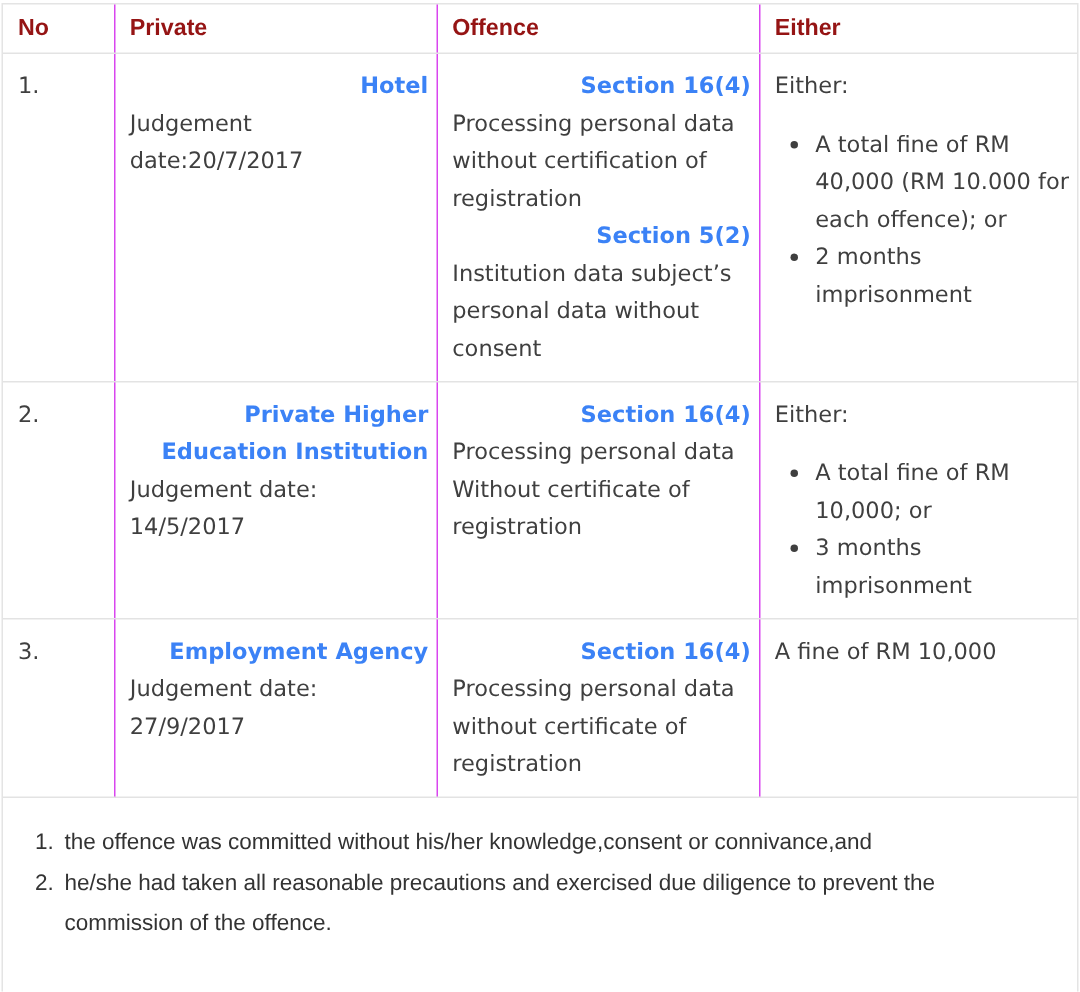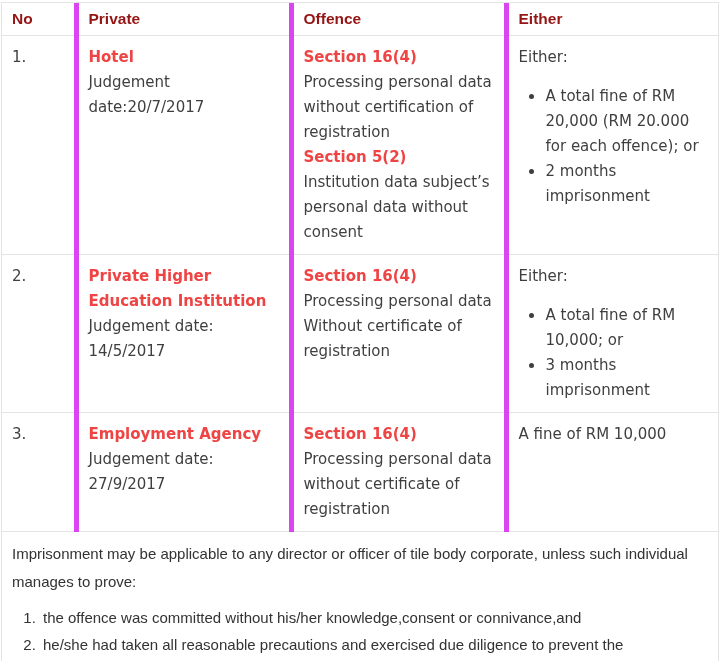--- a/index.html
+++ b/index.html
@@ -23,41 +23,41 @@
   col.c-no      { width: 74px; }
   col.c-entity  { width: 215px; }
   col.c-offence { width: 215px; }
 
   th, td {
     vertical-align: top;
     text-align: left;
     border-bottom: 1px solid #e3e3e3;
   }
   th:not(:last-child), td:not(:last-child) {
-    border-right: 5px solid #d946ef;
+    border-right: 1px solid #d946ef;
   }
   th {
     font-family: "Liberation Sans", sans-serif;
     font-size: 15.5px;
     font-weight: bold;
     color: #951414;
     padding: 7px 6px 7px 10px;
     height: 31px;
   }
   td {
     font-size: 15px;
     line-height: 25px;
     color: #3f3f3f;
     padding: 9px 5px 9px 10px;
   }
   tr.row-1 { height: 219px; }
   tr.row-2 { height: 140px; }
   tr.row-3 { height: 112px; }
 
-  .bold-line { font-weight: bold; color: #ef4444; }
+  .bold-line { font-weight: bold; color: #3b82f6; text-align: right; }
 
   ul.penalty-list {
     margin: 14px 0 0 0;
     padding: 0 0 0 26px;
     list-style: disc;
   }
   ul.penalty-list li {
     line-height: 25px;
     padding-left: 1px;
   }
@@ -112,21 +112,21 @@
         </td>
         <td>
           <div class="bold-line">Section 16(4)</div>
           <div>Processing personal data without certification of registration</div>
           <div class="bold-line">Section 5(2)</div>
           <div>Institution data subject’s personal data without consent</div>
         </td>
         <td>
           <div>Either:</div>
           <ul class="penalty-list">
-            <li>A total fine of RM 20,000 (RM 20.000 for each offence); or</li>
+            <li>A total fine of RM 40,000 (RM 10.000 for each offence); or</li>
             <li>2 months imprisonment</li>
           </ul>
         </td>
       </tr>
 
       <tr class="row-2">
         <td>2.</td>
         <td>
           <div class="bold-line">Private Higher Education Institution</div>
           <div>Judgement date: 14/5/2017</div>
@@ -156,19 +156,18 @@
         </td>
         <td>
           <div>A fine of RM 10,000</div>
         </td>
       </tr>
 
     </tbody>
   </table>
 
   <div class="footnote">
-    <p>Imprisonment may be applicable to any director or officer of tile body corporate, unless such individual manages to prove:</p>
     <ol>
       <li>the offence was committed without his/her knowledge,consent or connivance,and</li>
       <li>he/she had taken all reasonable precautions and exercised due diligence to prevent the commission of the offence.</li>
     </ol>
   </div>
 </div>
 
 </body></html>

